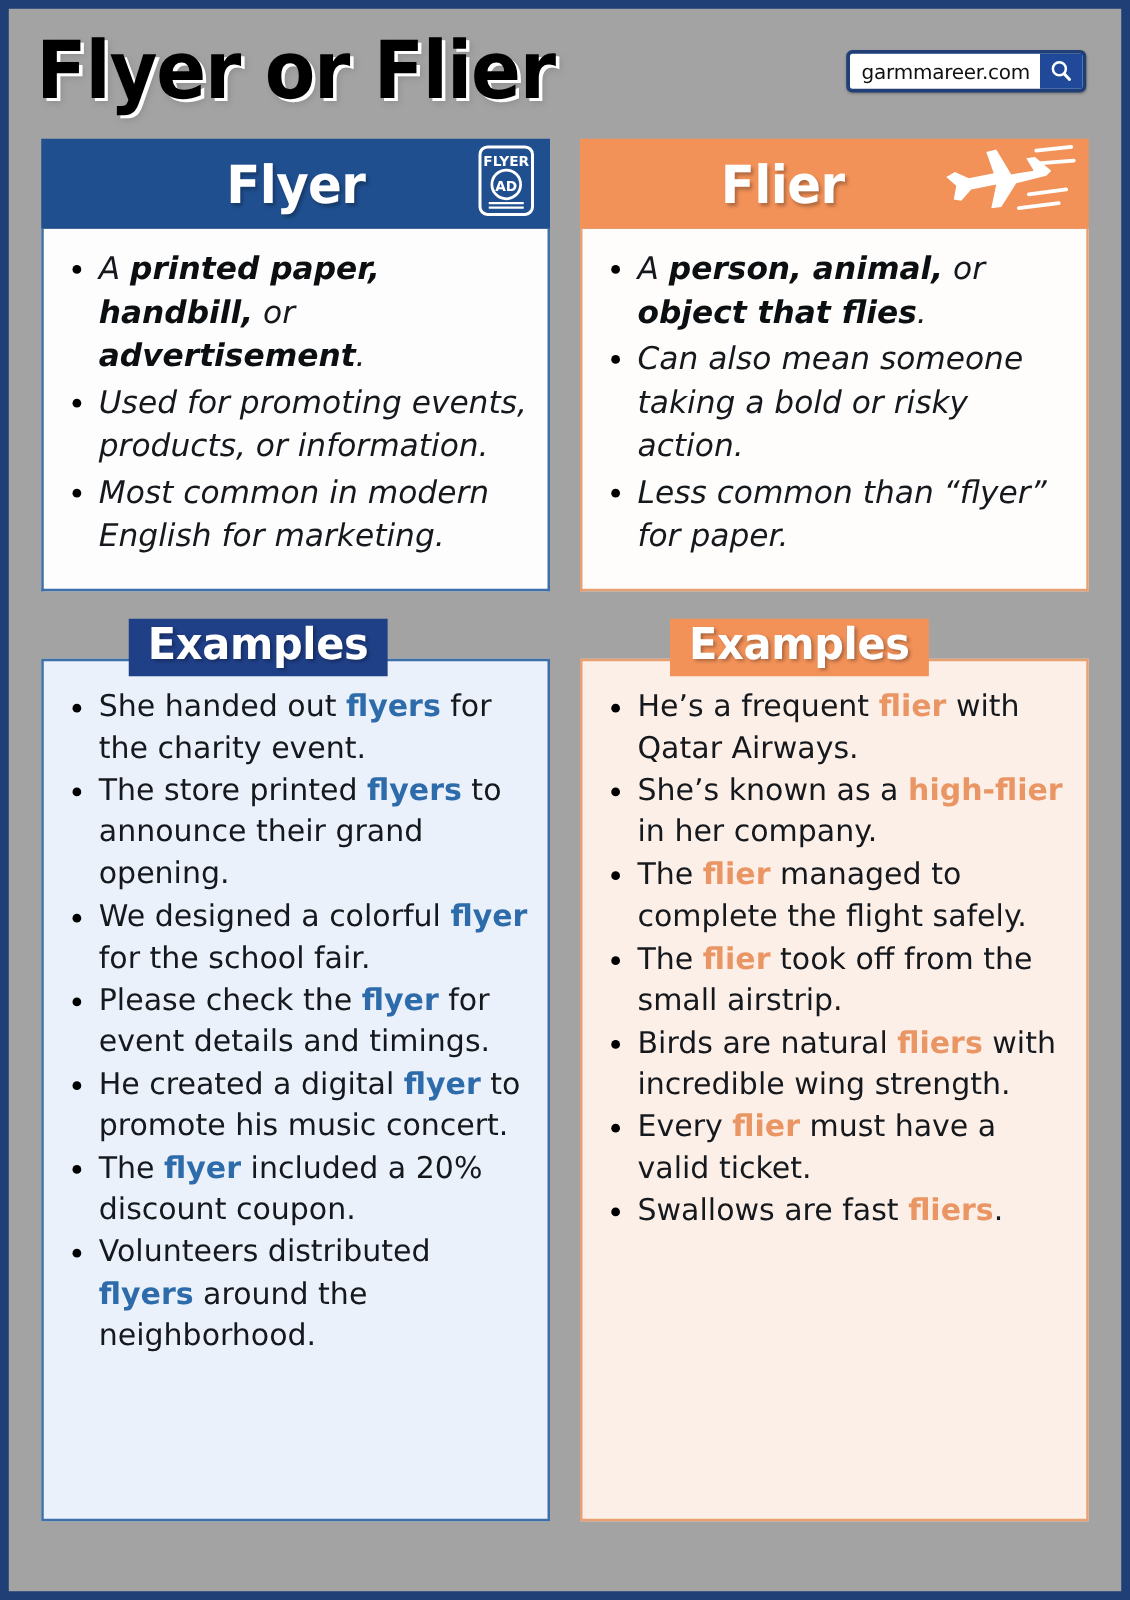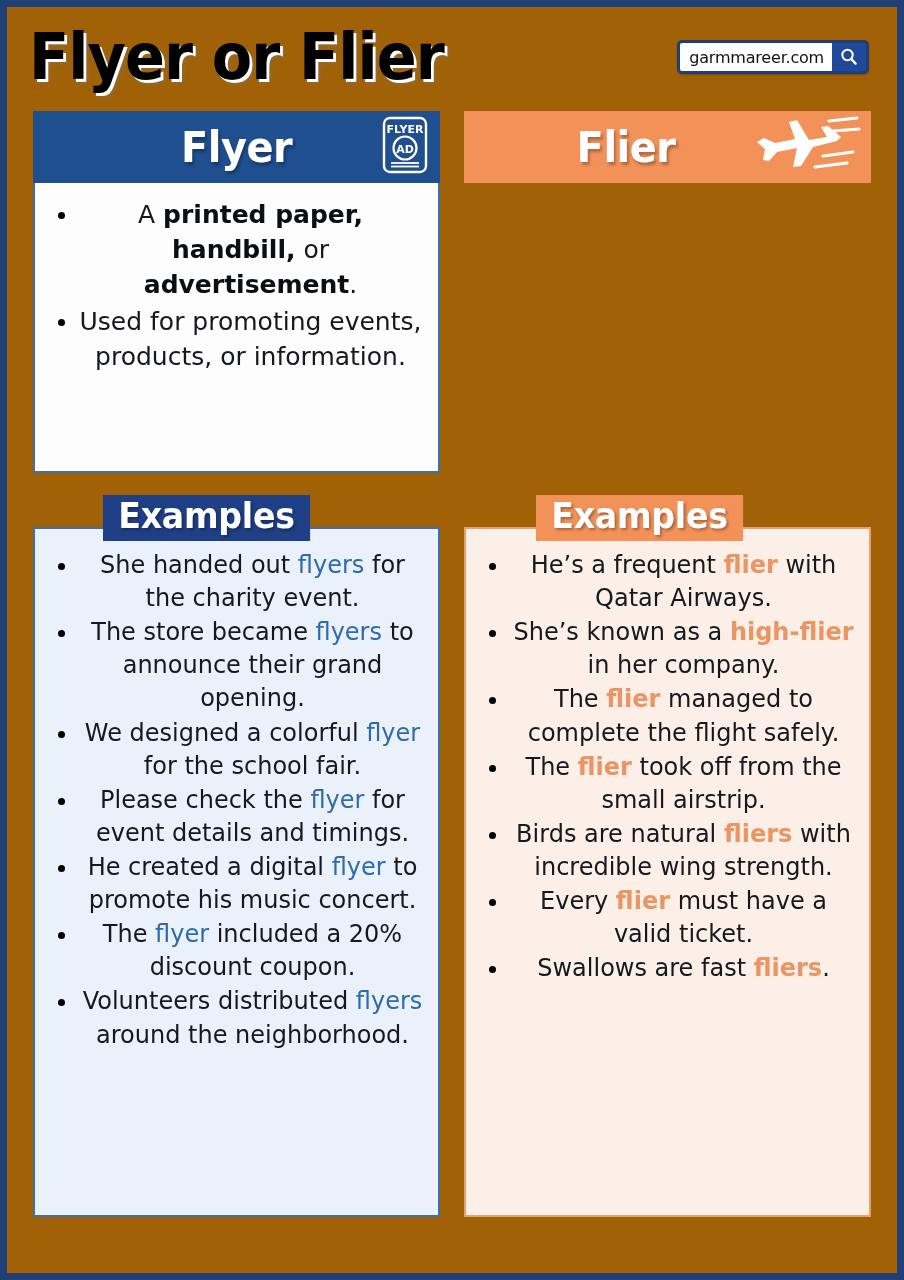--- a/index.html
+++ b/index.html
@@ -8,24 +8,23 @@
     width: 904px;
     height: 1280px;
     background: #ffffff;
     font-family: "Liberation Sans", sans-serif;
   }
 
   .page {
     position: relative;
     width: 904px;
     height: 1280px;
-    background: #a16207;
+    background: #a3a3a3;
     border: 7px solid #1f3f76;
     overflow: hidden;
-    text-align: center;
   }
 
   
   .topbar {
     position: relative;
     height: 100px;
     display: flex;
     align-items: center;
     justify-content: space-between;
     padding: 0 18px 0 22px;
@@ -129,21 +128,21 @@
     background: #fdfdfd;
     padding: 14px 16px 16px 10px;
     min-height: 290px;
   }
   .cardbody.orange-b {
     border-color: #e9a071;
     background: #fefdfc;
   }
 
   
-  ul.blist { list-style: none; }
+  ul.blist { list-style: none; font-style: italic; }
   ul.blist li {
     position: relative;
     padding-left: 34px;
     font-family: "DejaVu Sans", sans-serif;
     font-size: 25px;
     line-height: 1.40;
     color: #15181c;
     margin-bottom: 2px;
   }
   ul.blist li::before {
@@ -206,21 +205,21 @@
   ul.exlist li::before {
     content: "";
     position: absolute;
     left: 15px;
     top: 14px;
     width: 7px;
     height: 7px;
     border-radius: 50%;
     background: #000000;
   }
-  ul.exlist li .hl-blue   { font-weight: normal; color: #2e6baa; }
+  ul.exlist li .hl-blue   { font-weight: bold; color: #2e6baa; }
   ul.exlist li .hl-orange { font-weight: bold; color: #ea9664; }
 </style>
 </head>
 <body>
 
 <div class="page">
 
   <div class="topbar">
     <div class="main-title">Flyer or Flier</div>
 
@@ -250,20 +249,21 @@
               <text x="23" y="37" text-anchor="middle" fill="#ffffff" font-family="DejaVu Sans, sans-serif" font-size="11" font-weight="bold">AD</text>
               <line x1="9" y1="47" x2="37" y2="47" stroke="#ffffff" stroke-width="1.8"></line>
               <line x1="9" y1="50.5" x2="37" y2="50.5" stroke="#ffffff" stroke-width="1.8"></line>
             </svg>
           </span>
         </div>
         <div class="cardbody">
           <ul class="blist">
               <li><span>A </span><b>printed paper, handbill,</b><span> or </span><b>advertisement</b><span>.</span></li>
               <li><span>Used for promoting events, products, or information.</span></li>
+              <li><span>Most common in modern English for marketing.</span></li>
             </ul>
         </div>
       </div>
 
       <div class="col defcard">
         <div class="cardhead orange flier-head">
           <span class="headtext">Flier</span>
           <span class="headicon-plane">
             <svg width="130" height="62" viewBox="0 0 130 62">
               <g fill="#ffffff">
@@ -273,32 +273,39 @@
               </g>
               <g stroke="#ffffff" stroke-width="3" stroke-linecap="round">
                 <line x1="98" y1="7" x2="126" y2="4"></line>
                 <line x1="102" y1="17" x2="128" y2="15"></line>
                 <line x1="92" y1="42" x2="122" y2="38"></line>
                 <line x1="84" y1="53" x2="116" y2="49"></line>
               </g>
             </svg>
           </span>
         </div>
+        <div class="cardbody orange-b">
+          <ul class="blist">
+              <li><span>A </span><b>person, animal,</b><span> or </span><b>object that flies</b><span>.</span></li>
+              <li><span>Can also mean someone taking a bold or risky action.</span></li>
+              <li><span>Less common than “flyer” for paper.</span></li>
+            </ul>
+        </div>
       </div>
 
     </div>
 
     <div class="row exrow">
 
       <div class="excol">
         <div class="badge blue">Examples</div>
         <div class="exbox">
           <ul class="exlist">
               <li><span>She handed out </span><span class="hl-blue">flyers</span><span> for the charity event.</span></li>
-              <li><span>The store became </span><span class="hl-blue">flyers</span><span> to announce their grand opening.</span></li>
+              <li><span>The store printed </span><span class="hl-blue">flyers</span><span> to announce their grand opening.</span></li>
               <li><span>We designed a colorful </span><span class="hl-blue">flyer</span><span> for the school fair.</span></li>
               <li><span>Please check the </span><span class="hl-blue">flyer</span><span> for event details and timings.</span></li>
               <li><span>He created a digital </span><span class="hl-blue">flyer</span><span> to promote his music concert.</span></li>
               <li><span>The </span><span class="hl-blue">flyer</span><span> included a 20% discount coupon.</span></li>
               <li><span>Volunteers distributed </span><span class="hl-blue">flyers</span><span> around the neighborhood.</span></li>
             </ul>
         </div>
       </div>
 
       <div class="excol">

